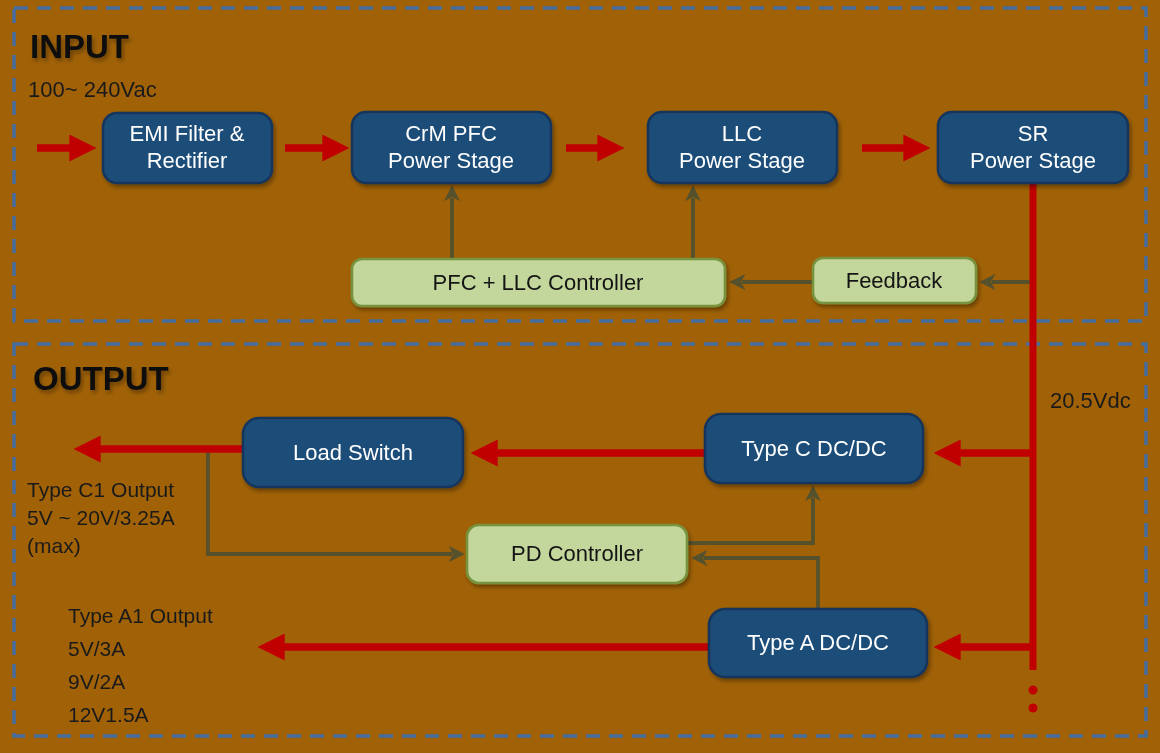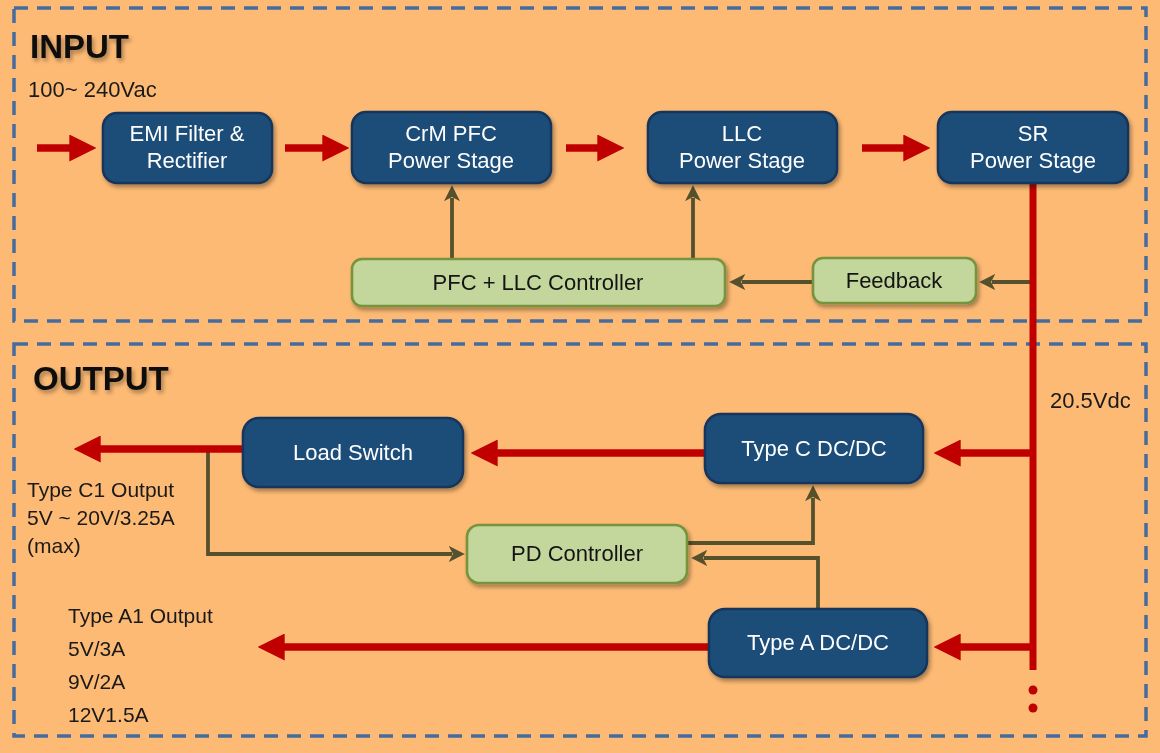--- a/index.html
+++ b/index.html
@@ -1,16 +1,16 @@
 <!DOCTYPE html>
 <html style="--power-red: #C00000; --signal-olive: #56512D; --block-fill: #1F4E79; --block-border: #16365C; --green-fill: #C3D69B; --green-border: #77933C; --boundary-blue: #446C9F;"><head>
 <meta charset="utf-8">
 <style>
   html,body{margin:0;padding:0;background:#fff;}
-  .stage{position:relative;width:1160px;height:753px;background:#fdba74;
+  .stage{position:relative;width:1160px;height:753px;background:#a16207;
          font-family:"Liberation Sans", sans-serif;}
   svg{display:block;}
 
   .section-box{fill:none;stroke:var(--boundary-blue);stroke-width:3.5;
                stroke-dasharray:14 9;}
 
   .heading{font-size:33px;font-weight:bold;fill:#111;}
   .plain-label{font-size:21px;fill:#1a1a1a;}
   .bus-label{font-size:22px;fill:#1a1a1a;}
 

